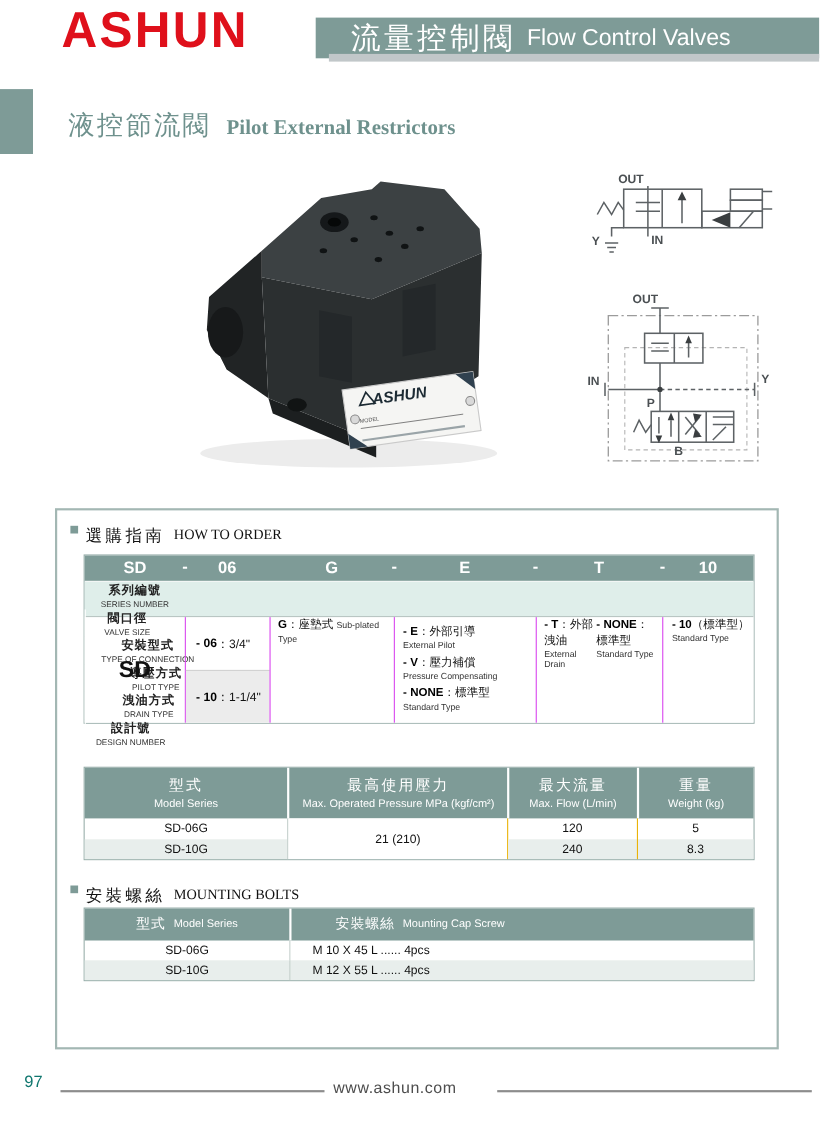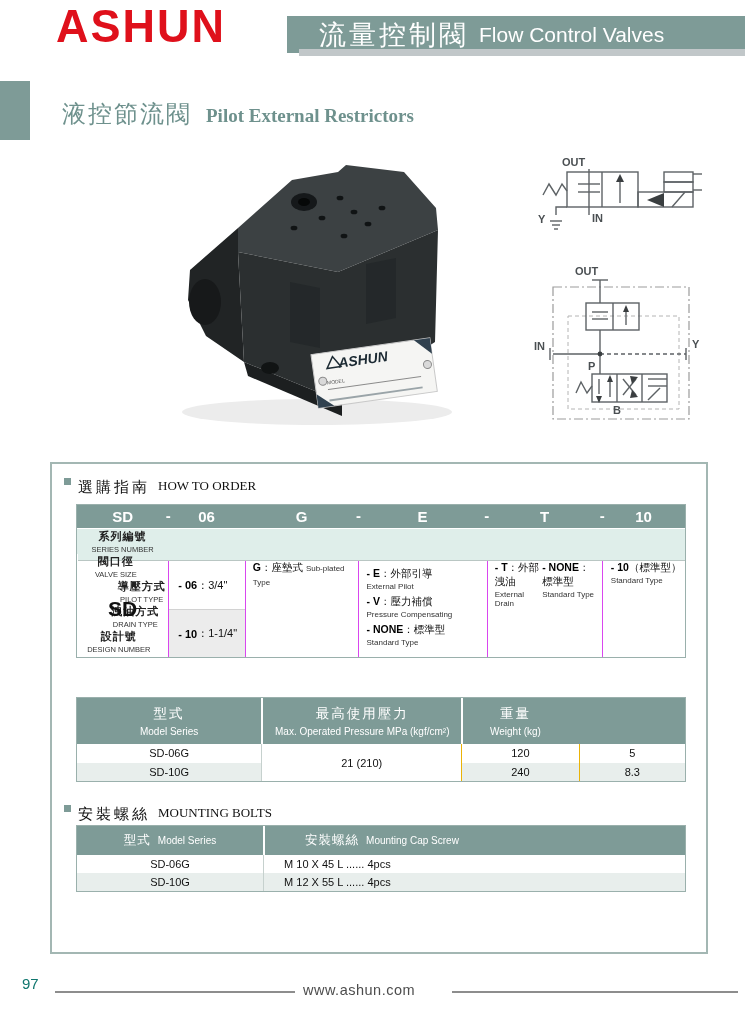--- a/index.html
+++ b/index.html
@@ -235,20 +235,24 @@
         </div>
         <div class="ot-sub">
           <div class="ot-scell" style="width: 15%;">
             <div class="ot-szh">系列編號</div>
             <div class="ot-sen">SERIES NUMBER</div>
           </div>
           <div class="ot-scell" style="width: 12.6%;">
             <div class="ot-szh">閥口徑</div>
             <div class="ot-sen">VALVE SIZE</div>
           </div>
+          <div class="ot-scell" style="width: 18.7%;">
+            <div class="ot-szh">安裝型式</div>
+            <div class="ot-sen">TYPE OF CONNECTION</div>
+          </div>
           <div class="ot-scell" style="width: 21.1%;">
             <div class="ot-szh">導壓方式</div>
             <div class="ot-sen">PILOT TYPE</div>
           </div>
           <div class="ot-scell" style="width: 19%;">
             <div class="ot-szh">洩油方式</div>
             <div class="ot-sen">DRAIN TYPE</div>
           </div>
           <div class="ot-scell" style="width: 13.6%;">
             <div class="ot-szh">設計號</div>
@@ -299,20 +303,24 @@
 
     <div class="st" id="spec-table">
         <div class="st-header">
           <div class="st-hcell" style="width: 30.3%;">
             <div class="st-hzh">型式</div>
             <div class="st-hen">Model Series</div>
           </div>
           <div class="st-hcell" style="width: 32.9%;">
             <div class="st-hzh">最高使用壓力</div>
             <div class="st-hen">Max. Operated Pressure MPa (kgf/cm²)</div>
+          </div>
+          <div class="st-hcell" style="width: 19.3%;">
+            <div class="st-hzh">最大流量</div>
+            <div class="st-hen">Max. Flow (L/min)</div>
           </div>
           <div class="st-hcell" style="width: 17.5%;">
             <div class="st-hzh">重量</div>
             <div class="st-hen">Weight (kg)</div>
           </div>
         </div>
         <div class="st-body">
           <div class="st-colstack" style="width: 30.3%;">
             <div class="st-cell">SD-06G</div>
             <div class="st-cell shaded">SD-10G</div>

